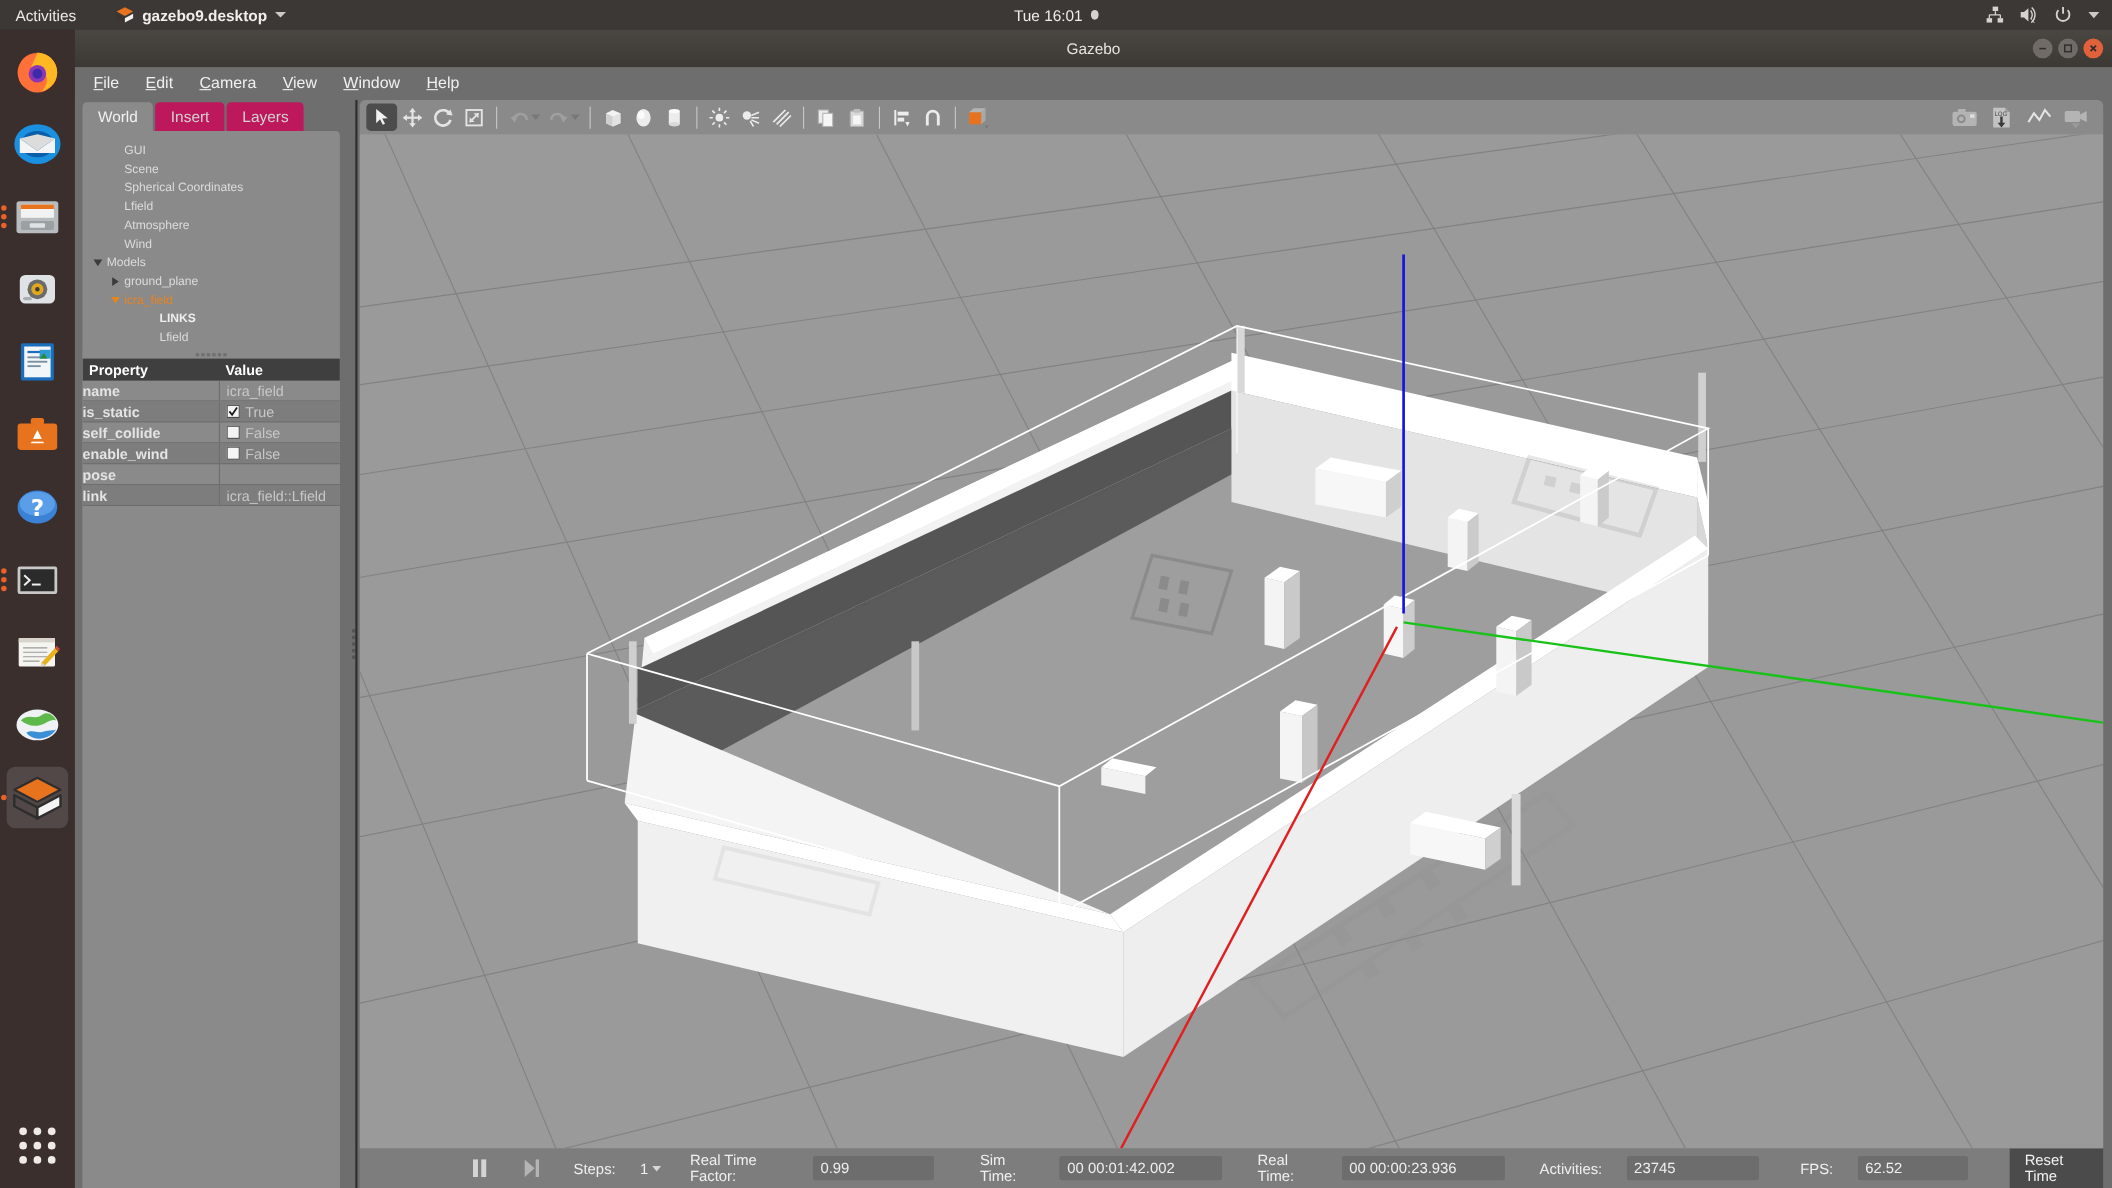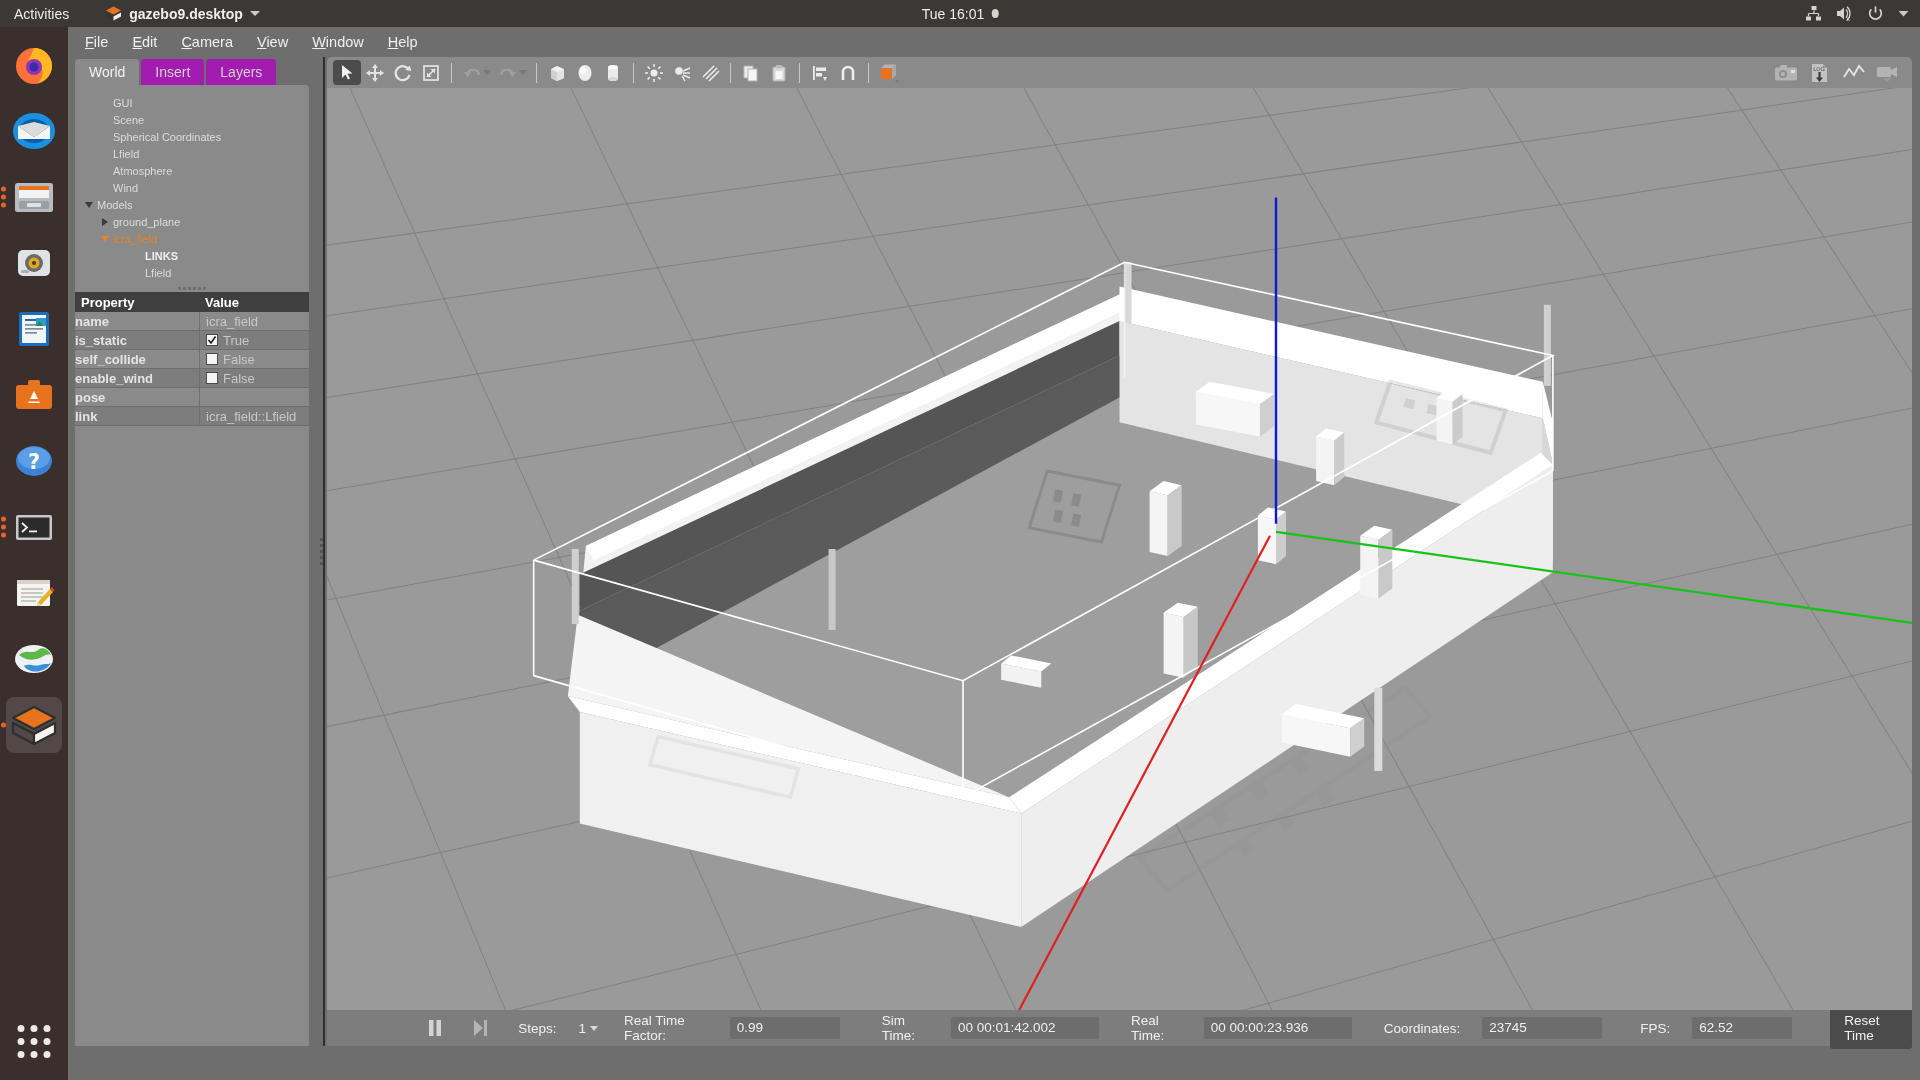--- a/index.html
+++ b/index.html
@@ -90,21 +90,21 @@
   .menu-item u { text-decoration: underline; }
 
   
   .gz-body { display: flex; height: 989px; width: 100%; background: #6e6e6e; }
 
   
   .leftpanel { width: 247px; background: #6e6e6e; display: flex; flex-direction: column; padding: 0 0 0 7px; text-align: right; }
   .tabs { display: flex; align-items: flex-end; height: 28px; gap: 2px; }
   .tab {
     font-size: 14px; color: #d2d2d2; padding: 5px 14px 5px;
-    background: #a21caf; border-radius: 4px 4px 0 0; cursor: pointer;
+    background: #be185d; border-radius: 4px 4px 0 0; cursor: pointer;
   }
   .tab.active { background: #8a8a8a; color: #f2f2f2; }
   .tree-panel {
     flex: 1; background: #8a8a8a; border-radius: 0 4px 0 0;
     margin-right: 6px; overflow: hidden; position: relative;
     display: flex; flex-direction: column;
   }
   .tree { padding: 9px 0 0 6px; flex: 1; overflow: hidden; }
   .tree-row {
     display: flex; align-items: center; height: 17px; font-size: 11px;
@@ -371,20 +371,40 @@
         <i></i>
         <i></i>
         <i></i>
         <i></i>
         <i></i>
     </div>
   </div>
 
   <div class="gzwin">
 
+    <div class="gz-titlebar">
+      <span class="gz-title">Gazebo</span>
+      <div class="gz-wbtns">
+        <span class="wbtn">
+          <svg width="10" height="10" viewBox="0 0 10 10">
+              <rect x="2" y="4.5" width="6" height="1.4" fill="#2e2e2e"></rect>
+            </svg>
+        </span>
+        <span class="wbtn">
+          <svg width="10" height="10" viewBox="0 0 10 10">
+              <rect x="2" y="2" width="6" height="6" fill="none" stroke="#2e2e2e" stroke-width="1.3"></rect>
+            </svg>
+        </span>
+        <span class="wbtn close">
+          <svg width="10" height="10" viewBox="0 0 10 10">
+              <path d="M2.5,2.5 L7.5,7.5 M7.5,2.5 L2.5,7.5" stroke="#2e2e2e" stroke-width="1.5"></path>
+            </svg>
+        </span>
+      </div>
+    </div>
 
     <div class="gz-menubar">
       <div class="menu-item"><u>F</u>ile</div>
       <div class="menu-item"><u>E</u>dit</div>
       <div class="menu-item"><u>C</u>amera</div>
       <div class="menu-item"><u>V</u>iew</div>
       <div class="menu-item"><u>W</u>indow</div>
       <div class="menu-item"><u>H</u>elp</div>
     </div>
 
@@ -908,21 +928,21 @@
           <div class="sb-steps">
             <span>1</span>
             <span class="sb-caret"></span>
           </div>
           <span class="sb-label">Real Time Factor:</span>
           <span class="sb-field" style="min-width:110px">0.99</span>
           <span class="sb-label" style="margin-left:26px">Sim Time:</span>
           <span class="sb-field" style="min-width:148px">00 00:01:42.002</span>
           <span class="sb-label" style="margin-left:16px">Real Time:</span>
           <span class="sb-field" style="min-width:148px">00 00:00:23.936</span>
-          <span class="sb-label" style="margin-left:16px">Coordinates:</span>
+          <span class="sb-label" style="margin-left:16px">Activities:</span>
           <span class="sb-field" style="min-width:120px">23745</span>
           <span class="sb-label" style="margin-left:22px">FPS:</span>
           <span class="sb-field" style="min-width:100px">62.52</span>
           <div class="sb-reset">Reset Time</div>
         </div>
 
       </div>
     </div>
   </div>
 </div>

